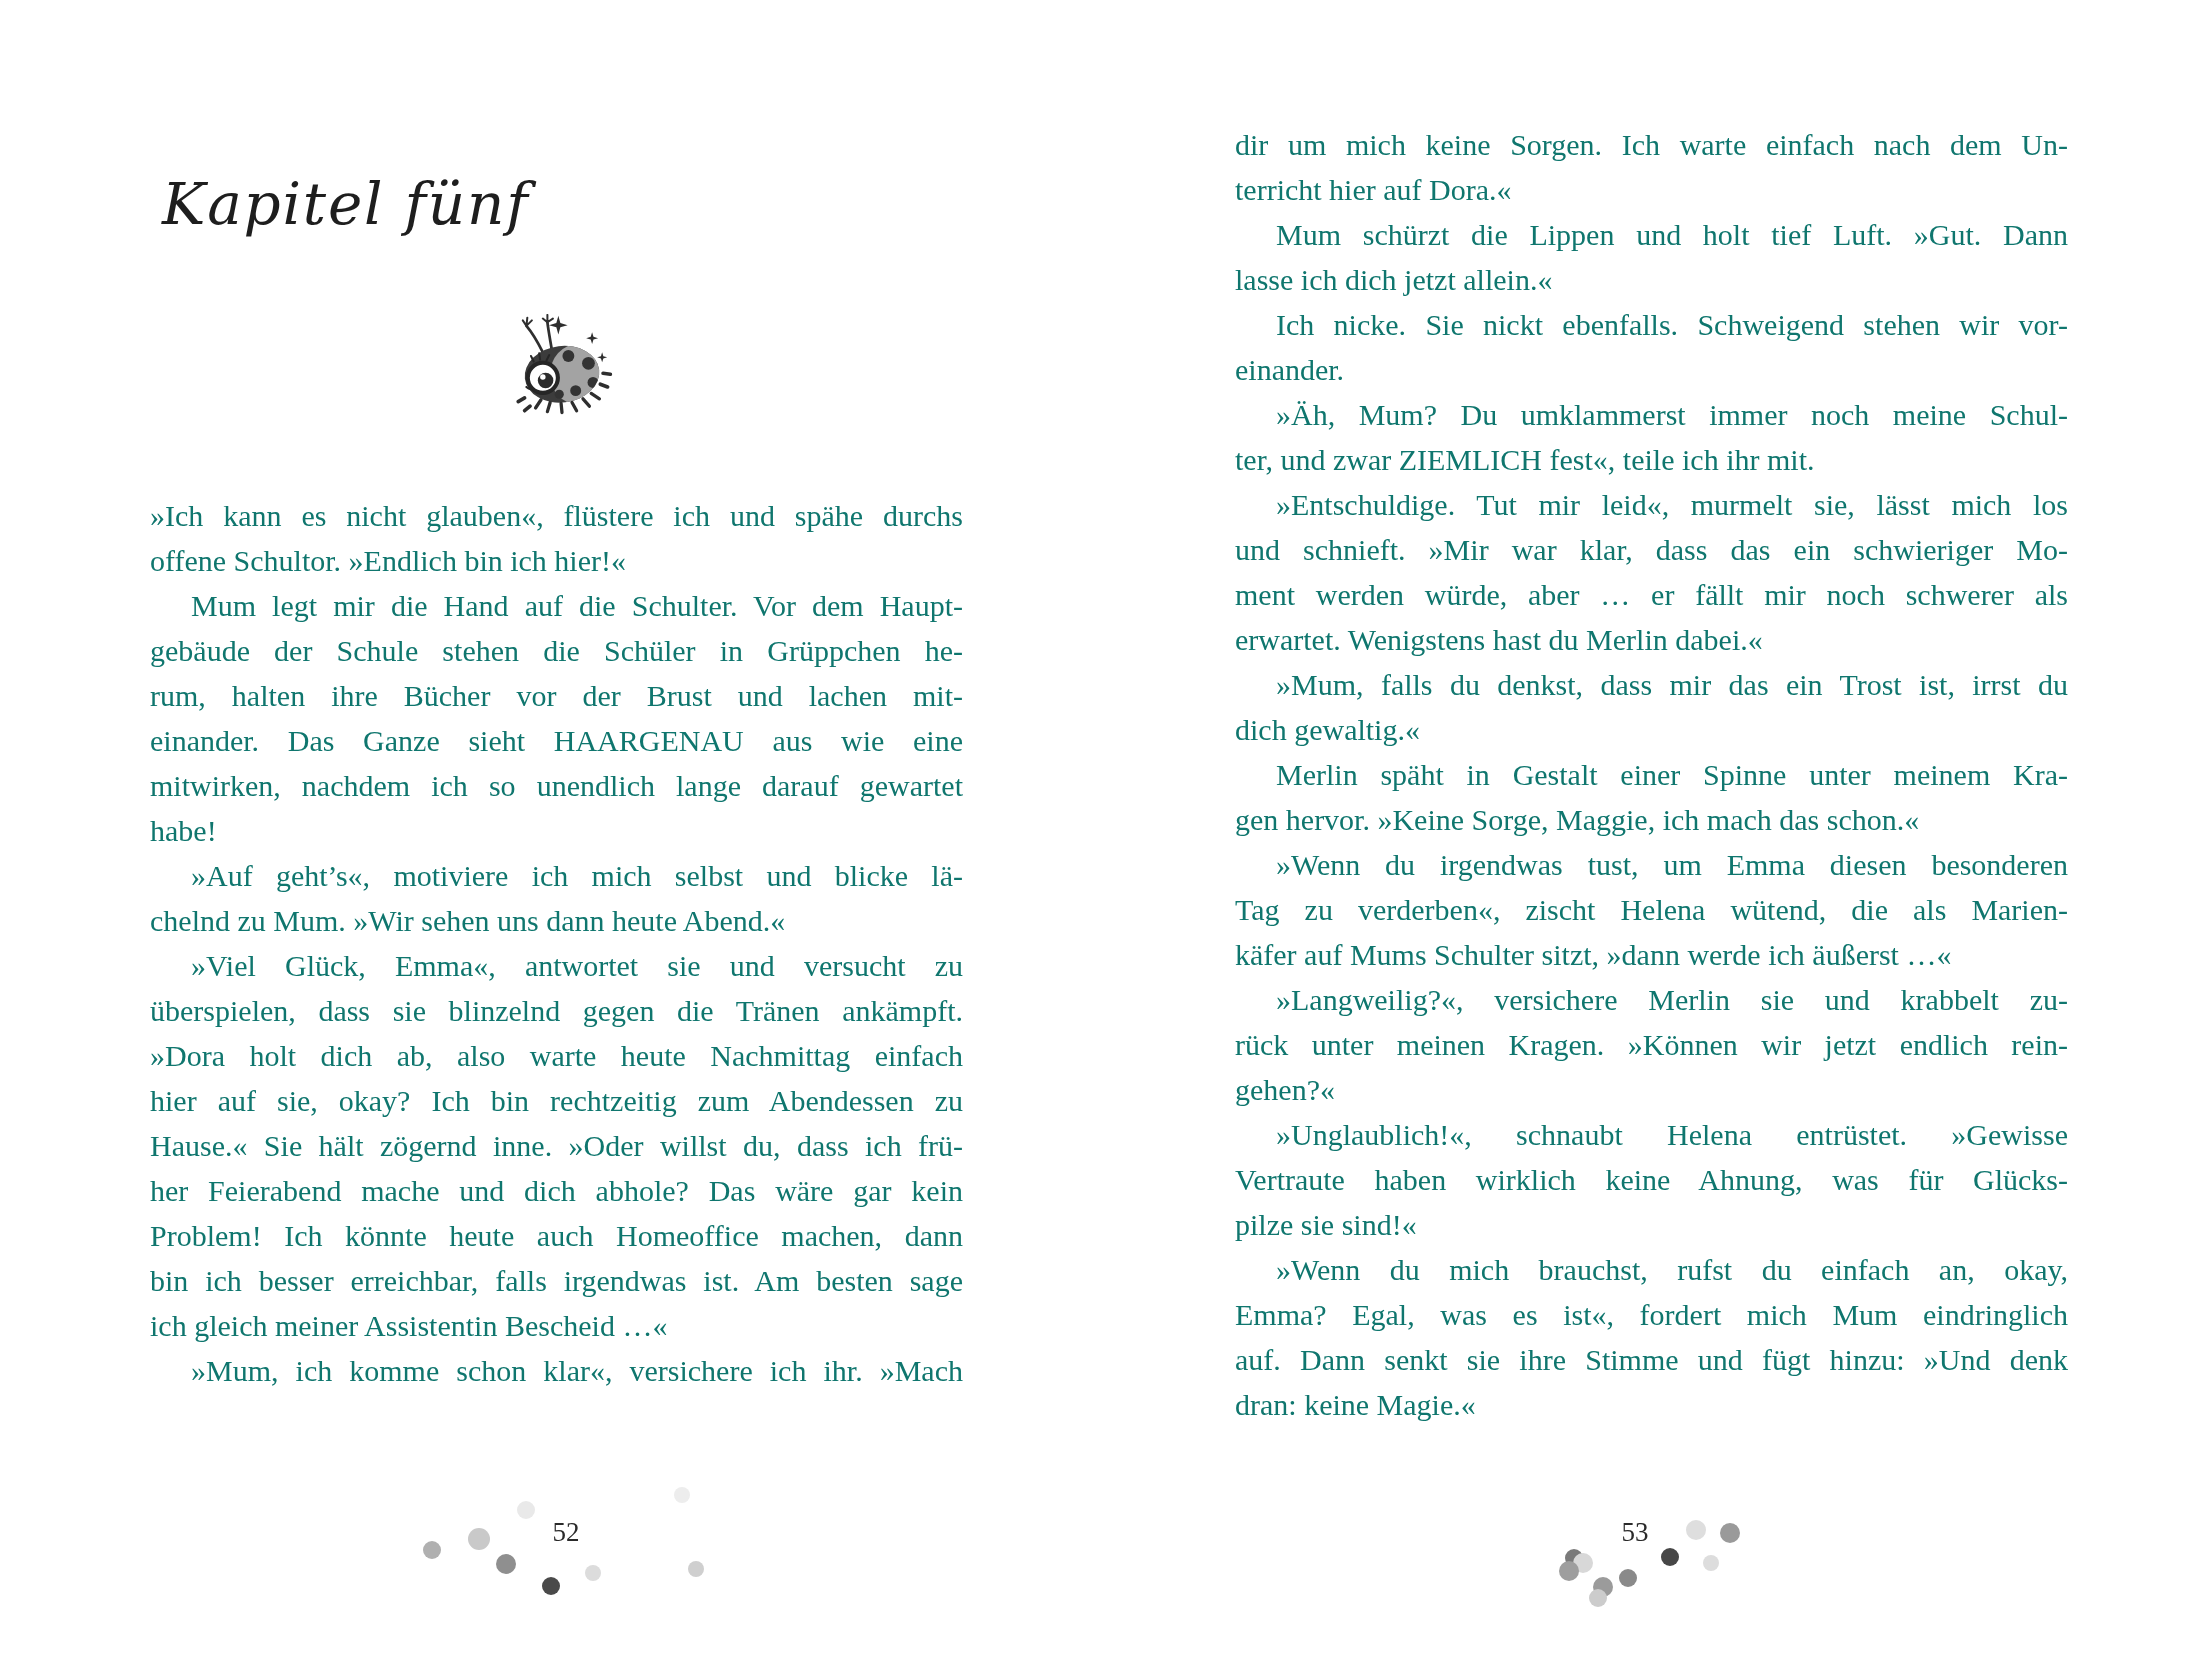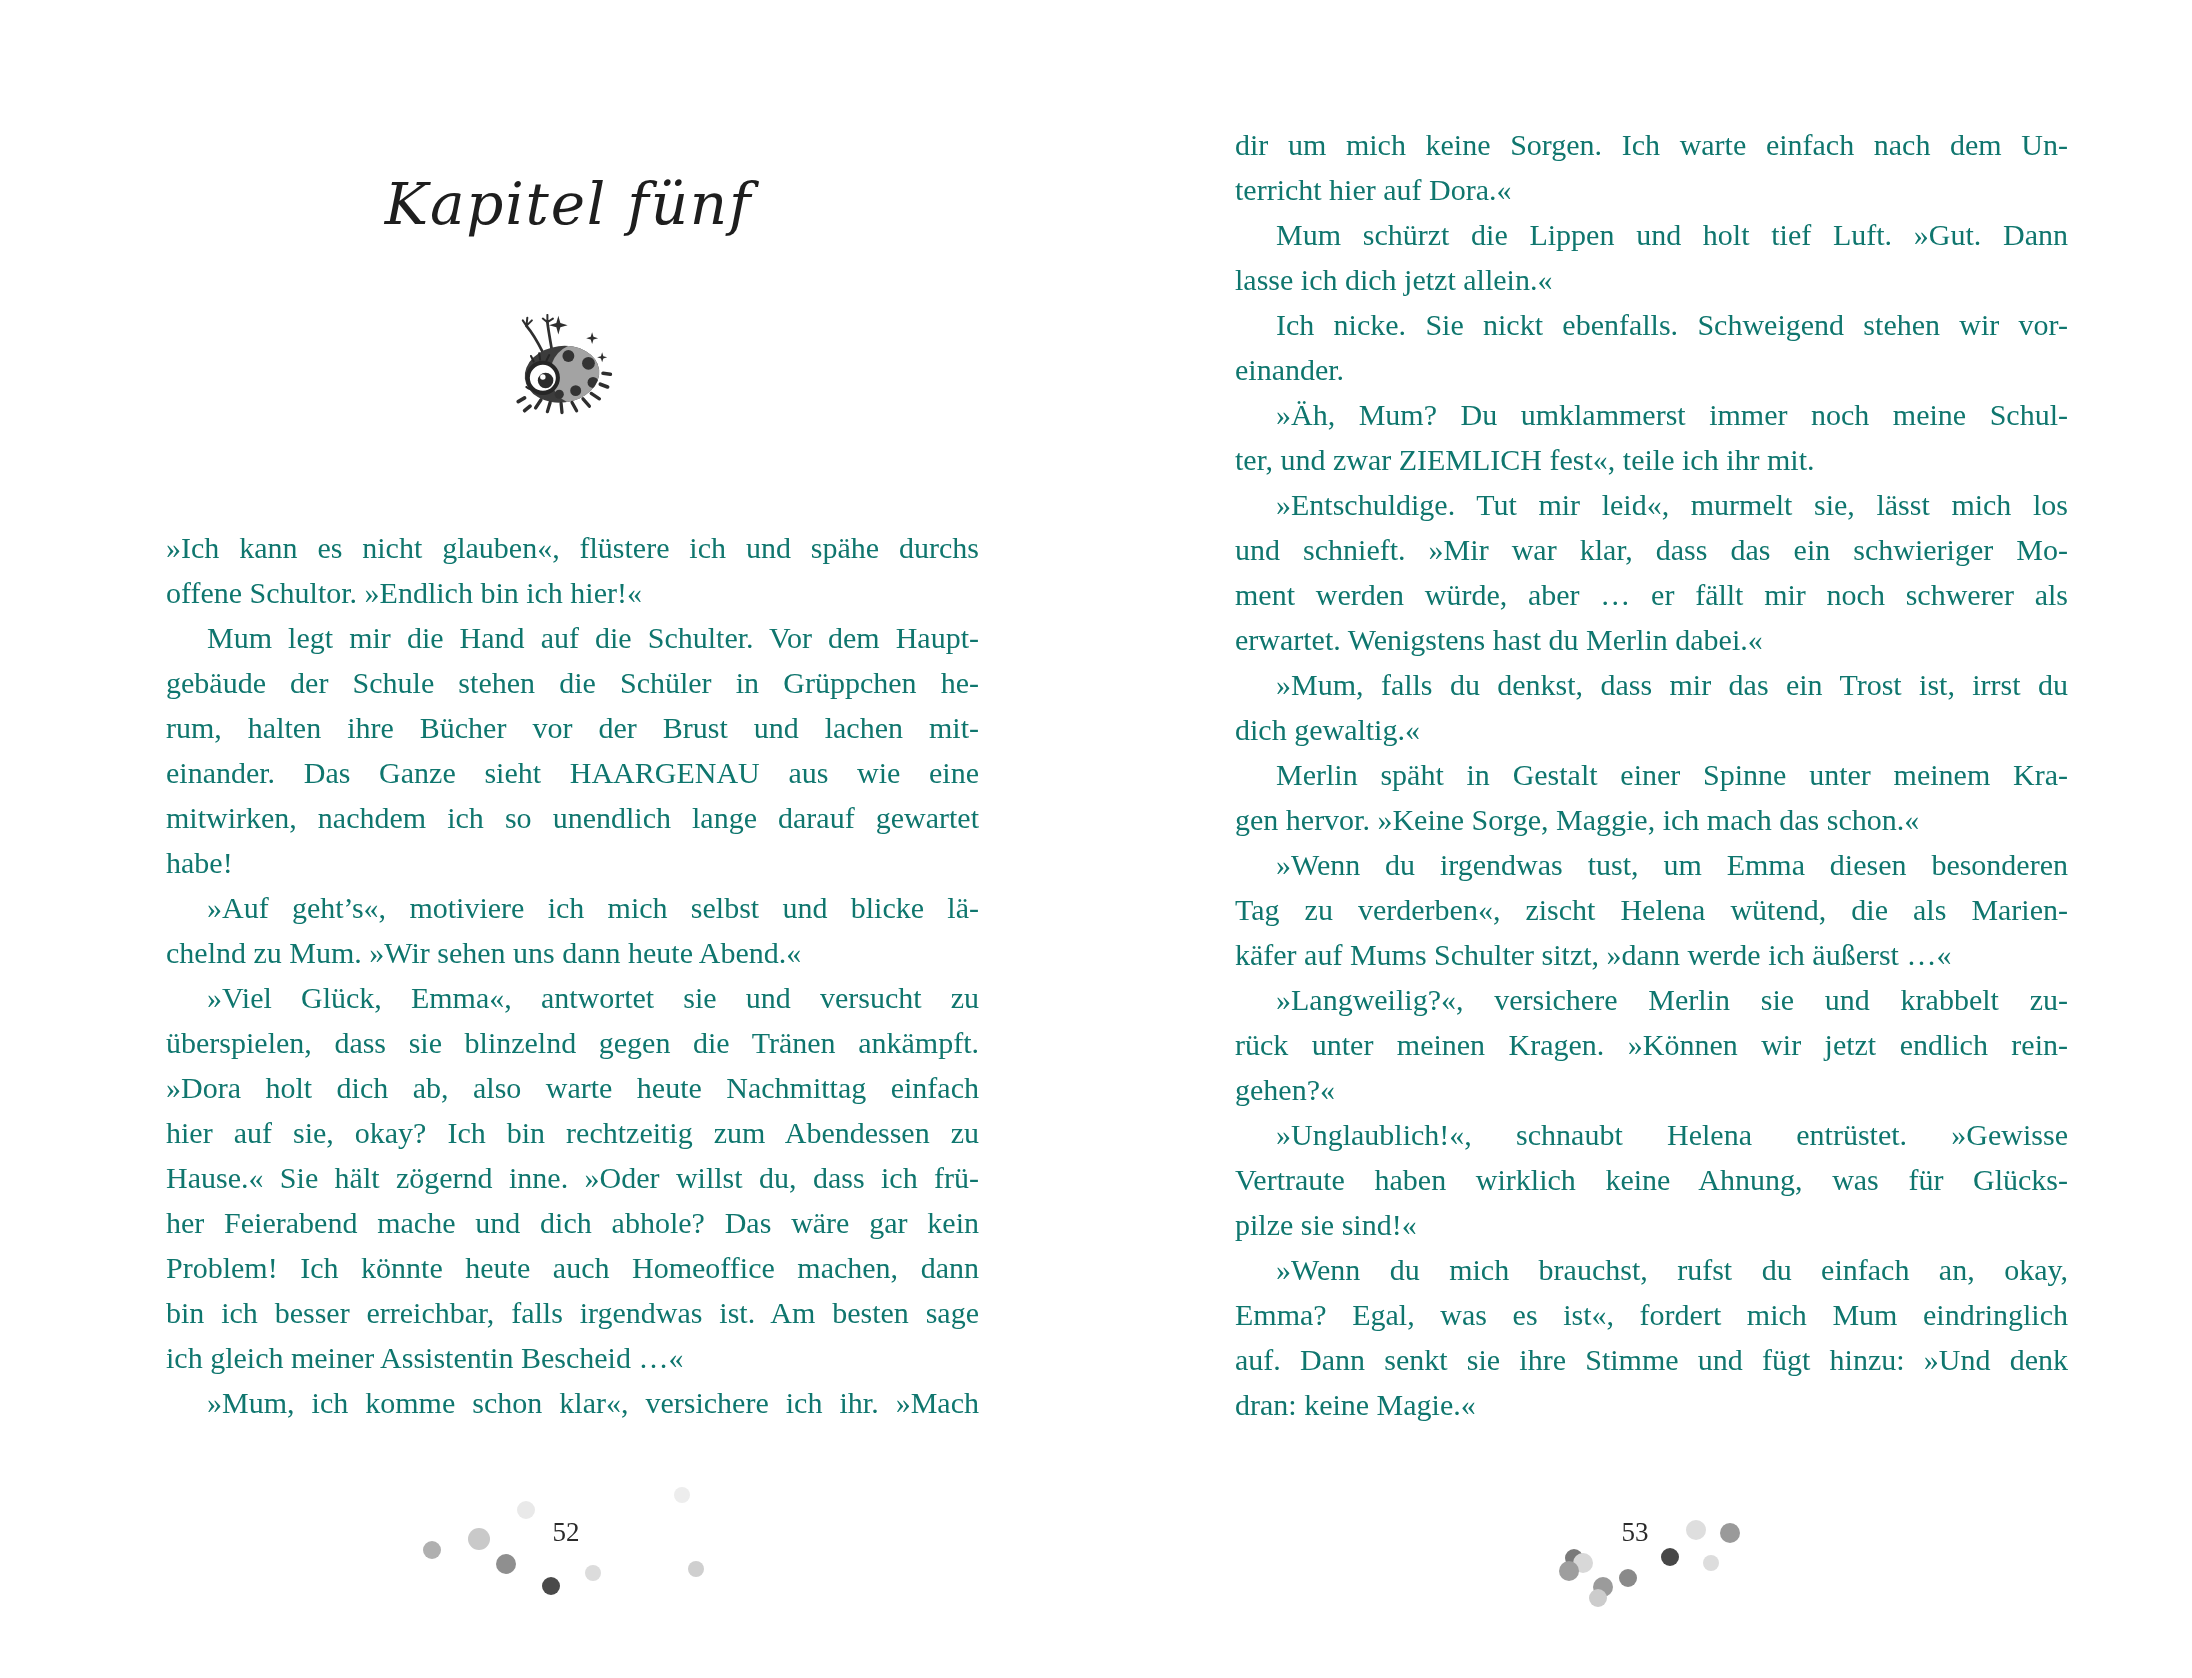--- a/index.html
+++ b/index.html
@@ -8,40 +8,39 @@
     width:2193px;
     height:1679px;
     background:#ffffff;
     overflow:hidden;
     font-family:"Liberation Serif", serif;
     color:#222222;
   }
   .chapter-title{
     position:absolute;
     left:162px; top:170px; width:813px;
-    text-align:center;
     font-family:"DejaVu Serif", serif;
     font-style:italic;
     font-weight:500;
     font-size:58px;
     letter-spacing:1.8px;
     color:#1e1e1e;
   }
   .ladybug-wrap{
     position:absolute;
     left:508px; top:314px;
     width:108px; height:104px;
   }
   .textblock{
     position:absolute;
     font-size:30px;
     line-height:45px;
     color:#0f766e;
   }
-  .textblock.left-page{ left:166px; top:493px;  width:813px;margin-top:32px; }
+  .textblock.left-page{ left:150px; top:493px;  width:813px; }
   .textblock.right-page{ left:1235px; top:122px; width:833px; }
   .line{ height:45px; white-space:normal; text-align:left; }
   .line.j{ text-align:justify; text-align-last:justify; }
   .line.indent{ text-indent:41px; }
   .pagenum{
     position:absolute;
     width:128px;
     text-align:center;
     font-size:27px;
     color:#2a2a2a;

